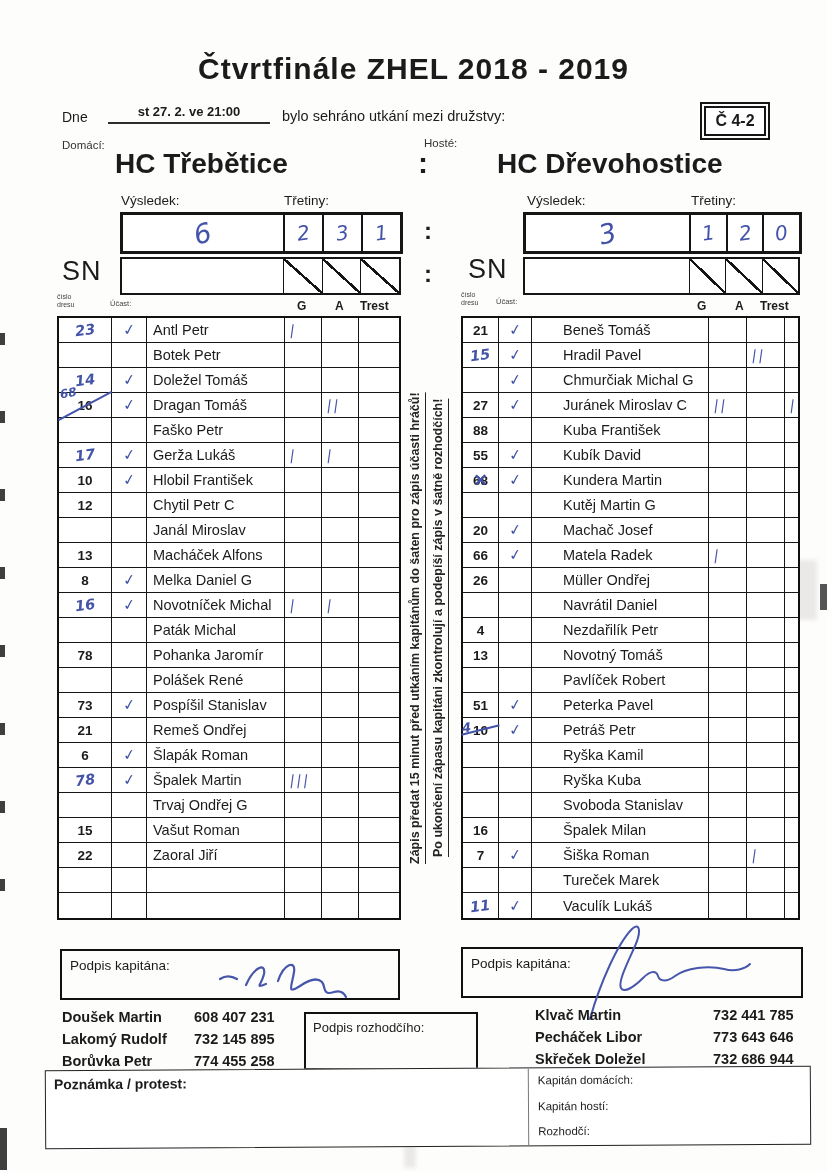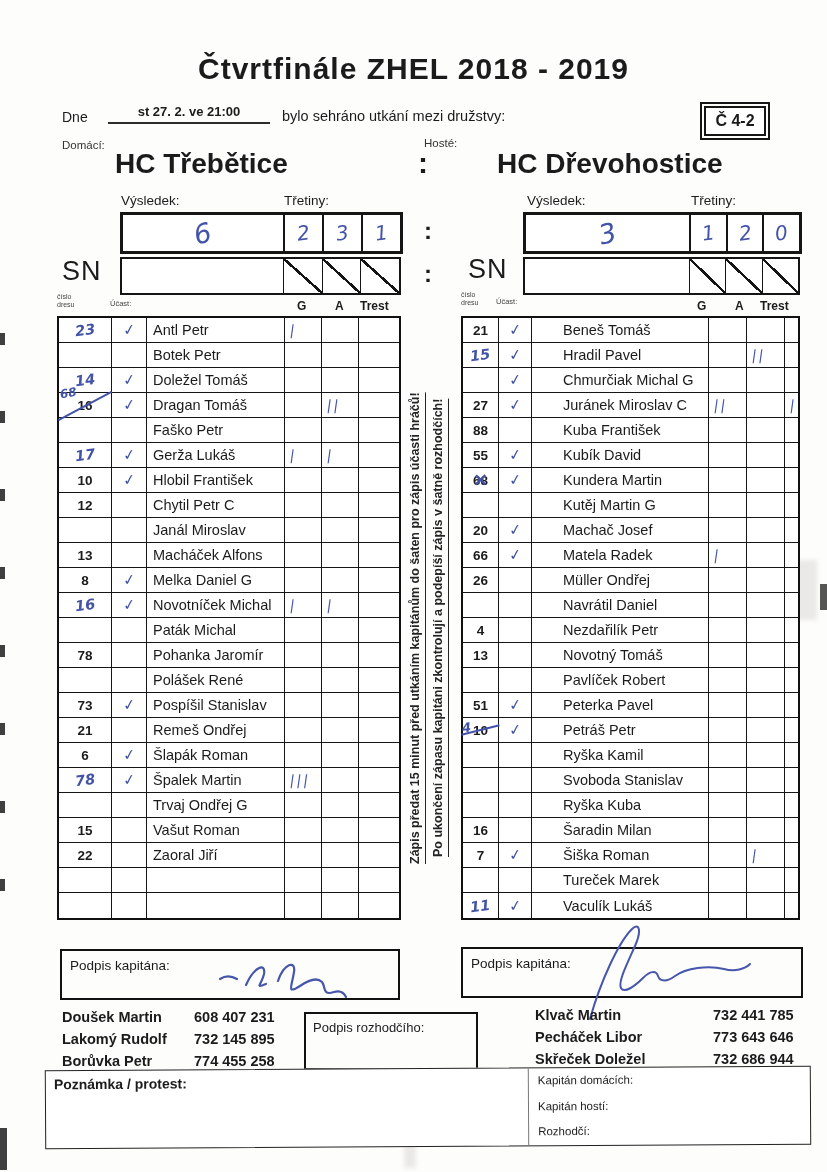--- a/index.html
+++ b/index.html
@@ -653,39 +653,39 @@
         <div class="td num"></div>
         <div class="td chk"></div>
         <div class="td name">Ryška Kamil</div>
         <div class="td tly g"></div>
         <div class="td tly a"></div>
         <div class="td tly t"></div>
       </div>
       <div class="tr">
         <div class="td num"></div>
         <div class="td chk"></div>
+        <div class="td name">Ryška Kuba</div>
+        <div class="td tly g"></div>
+        <div class="td tly a"></div>
+        <div class="td tly t"></div>
+      </div>
+      <div class="tr">
+        <div class="td num"></div>
+        <div class="td chk"></div>
         <div class="td name">Svoboda Stanislav</div>
         <div class="td tly g"></div>
         <div class="td tly a"></div>
         <div class="td tly t"></div>
       </div>
       <div class="tr">
-        <div class="td num"></div>
-        <div class="td chk"></div>
-        <div class="td name">Ryška Kuba</div>
-        <div class="td tly g"></div>
-        <div class="td tly a"></div>
-        <div class="td tly t"></div>
-      </div>
-      <div class="tr">
         <div class="td num">
           <span class="pn">16</span>
         </div>
         <div class="td chk"></div>
-        <div class="td name">Šaradin Milan</div>
+        <div class="td name">Špalek Milan</div>
         <div class="td tly g"></div>
         <div class="td tly a"></div>
         <div class="td tly t"></div>
       </div>
       <div class="tr">
         <div class="td num">
           <span class="pn">7</span>
         </div>
         <div class="td chk">
           <span class="hwc">✓</span>

